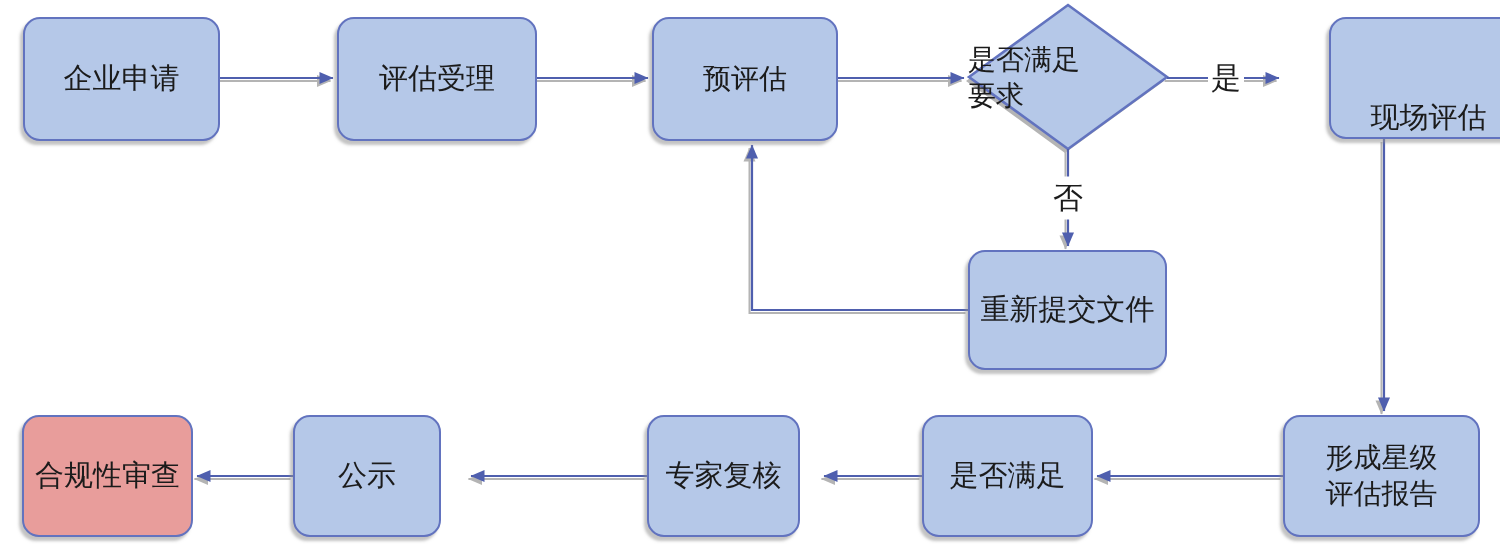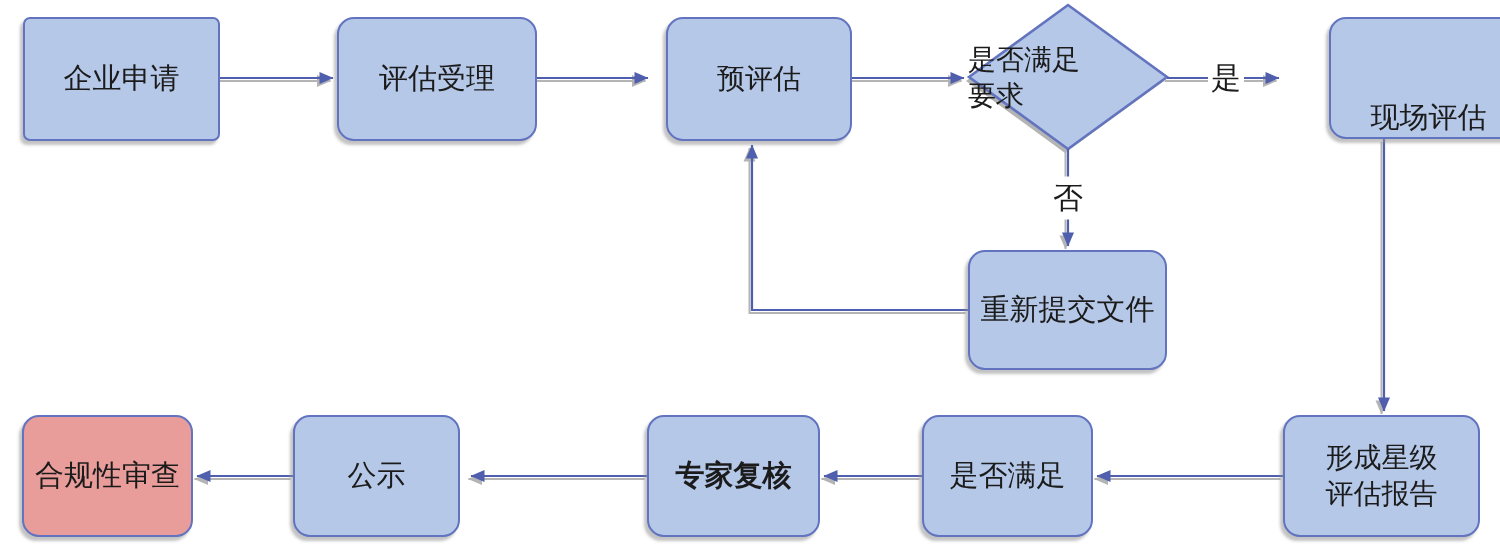--- a/index.html
+++ b/index.html
@@ -87,29 +87,29 @@
       <path class="edge" marker-end="url(#mb)" d="M1068,149 L1068,246"></path>
       <path class="edge" marker-end="url(#mb)" d="M968,310 L752,310 L752,145"></path>
       <path class="edge" marker-end="url(#mb)" d="M1384,139 L1384,411"></path>
       <path class="edge" marker-end="url(#mb)" d="M1283,476 L1097,476"></path>
       <path class="edge" marker-end="url(#mb)" d="M922,476 L824,476"></path>
       <path class="edge" marker-end="url(#mb)" d="M647,476 L471,476"></path>
       <path class="edge" marker-end="url(#mb)" d="M293,476 L197,476"></path>
     </g>
   </svg>
 
-  <div class="node" style="left:23px;top:17px;width:197px;height:124px;border-radius:7px;">
+  <div class="node" style="left:23px;top:17px;width:197px;height:124px;">
     <span>企业申请</span>
   </div>
 
   <div class="node" style="left:337px;top:17px;width:200px;height:124px;">
     <span>评估受理</span>
   </div>
 
-  <div class="node" style="left:666px;top:17px;width:186px;height:124px;font-size:28px;gap:48px;">
+  <div class="node" style="left:652px;top:17px;width:186px;height:124px;font-size:28px;gap:48px;">
     <span>预评估</span>
   </div>
 
   <div class="node" style="left:1329px;top:17px;width:199px;height:122px;justify-content:flex-end;">
     <span>现场评估</span>
   </div>
 
   <div class="dtext">
     <span>是否满足</span>
     <span>要求</span>
@@ -121,25 +121,25 @@
 
   <div class="node" style="left:1283px;top:415px;width:197px;height:122px;font-size:28px;">
     <span>形成星级</span>
     <span>评估报告</span>
   </div>
 
   <div class="node" style="left:922px;top:415px;width:171px;height:122px;">
     <span>是否满足</span>
   </div>
 
-  <div class="node" style="left:647px;top:415px;width:173px;height:122px;font-weight:bold;">
+  <div class="node" style="left:647px;top:415px;width:153px;height:122px;">
     <span>专家复核</span>
   </div>
 
-  <div class="node" style="left:293px;top:415px;width:167px;height:122px;">
+  <div class="node" style="left:293px;top:415px;width:148px;height:122px;">
     <span>公示</span>
   </div>
 
   <div class="node red" style="left:22px;top:415px;width:171px;height:122px;">
     <span>合规性审查</span>
   </div>
 
   <span class="elabel" style="left:1226px;top:78px;">是</span>
   <span class="elabel" style="left:1068px;top:198px;">否</span>
 

